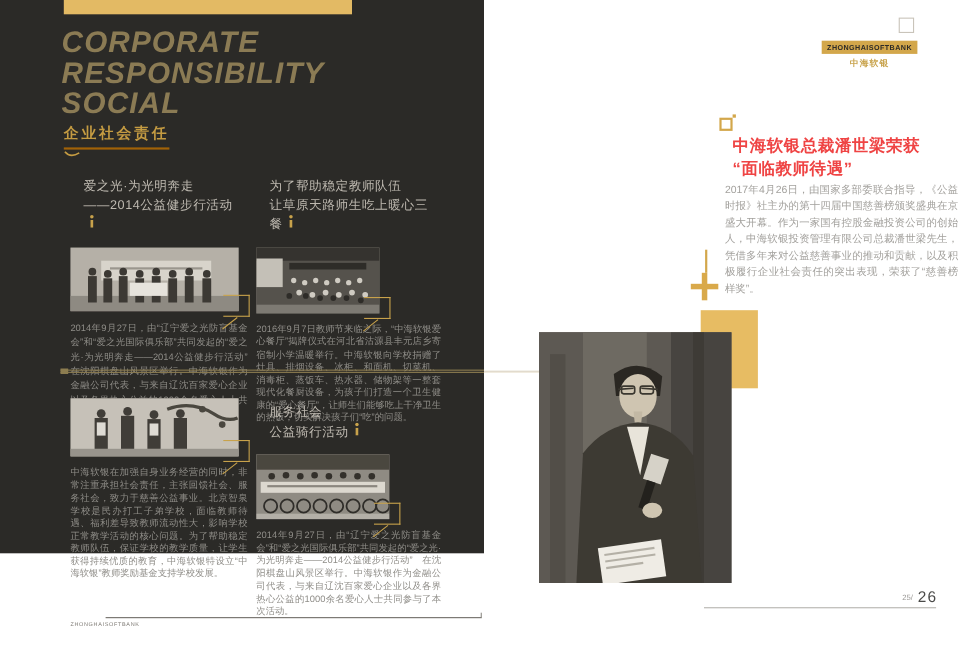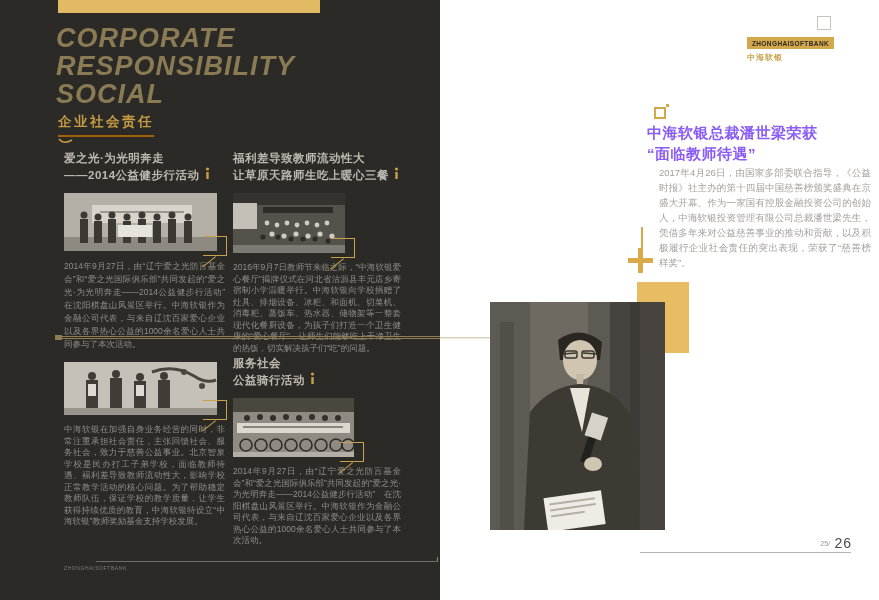--- a/index.html
+++ b/index.html
@@ -2,34 +2,34 @@
 <html><head>
 <meta charset="utf-8">
 <style>
   html,body{margin:0;padding:0;background:#e8e6e2;}
   *{box-sizing:border-box;}
   .spread{
     position:relative;width:879px;height:600px;margin:0 auto;overflow:hidden;
     background:#ffffff;font-family:"Liberation Sans",sans-serif;
   }
   
-  .page-left{position:absolute;left:0;top:0;width:440px;height:600px;background:#2b2a27;}
+  .page-left{position:absolute;left:0;top:0;width:440px;height:503px;background:#2b2a27;}
   .top-bar{position:absolute;left:58px;top:0;width:262px;height:13px;background:#e3ba64;}
   .csr-title{
     position:absolute;left:56px;top:24px;margin:0;
     font-size:27px;line-height:28px;font-weight:700;font-style:italic;
     letter-spacing:1px;color:#8b7b54;text-transform:uppercase;
   }
   .csr-title span{display:block;}
   .csr-sub{position:absolute;left:58px;top:112px;}
   .csr-sub .txt{font-size:13.5px;font-weight:700;letter-spacing:2.5px;color:#c49b42;
     display:inline-block;border-bottom:2px solid #a16207;padding-bottom:4px;}
   .csr-sub svg{display:block;margin-top:1px;}
   .article{position:absolute;color:#908e89;}
-  .article h3{margin:0;font-size:11.5px;line-height:16.5px;font-weight:700;color:#beb9b0;letter-spacing:0.5px;}
+  .article h3{margin:12px;font-size:11.5px;line-height:16.5px;font-weight:400;color:#beb9b0;letter-spacing:0.5px;}
   .marker-icon{display:inline-block;margin-left:4px;vertical-align:baseline;}
   .photo{position:relative;margin-top:10px;background:#7a766f;}
   .photo svg{display:block;width:100%;height:100%;}
   .corner{position:absolute;right:-10px;bottom:-5px;width:24px;height:20px;
     border:1px solid #c8a24b;border-left:none;background:transparent;}
   .corner::after{content:"";position:absolute;left:-4px;bottom:-2px;width:17px;height:1px;
     background:#c8a24b;transform:rotate(-38deg);transform-origin:right bottom;}
   .article p{margin:9px 0 0 0;font-size:8.5px;line-height:12px;text-align:justify;color:#8f8d88;}
   .a1{left:64px;top:150px;width:161px;}
   .a2{left:233px;top:150px;width:168px;}
@@ -41,25 +41,25 @@
   .left-footer{position:absolute;left:64px;top:556px;width:376px;height:10px;}
   .left-footer .brand{font-size:5px;letter-spacing:0.6px;color:#807d77;}
   .footer-line{position:absolute;left:32px;top:5px;width:342px;height:1px;background:#6f6c66;}
   .footer-line::after{content:"";position:absolute;right:0;top:-4px;width:1px;height:4px;background:#8d8a84;}
   
   .page-right{position:absolute;left:440px;top:0;width:439px;height:600px;background:#ffffff;}
   .mini-square{position:absolute;left:377px;top:16px;width:14px;height:14px;border:1px solid #c9c4ba;}
   .badge{position:absolute;left:307px;top:37px;width:87px;text-align:center;}
   .badge .plate{background:#d3a74b;color:#2c2a26;font-size:6.5px;font-weight:700;
     letter-spacing:0.4px;padding:3px 2px 2px 2px;}
-  .badge .cn{margin-top:3px;text-align:left;font-size:8px;font-weight:700;color:#c9a44e;letter-spacing:1px;}
+  .badge .cn{margin-top:3px;text-align:center;font-size:8px;font-weight:700;color:#c9a44e;letter-spacing:1px;}
   .sec-icon{position:absolute;left:214px;top:107px;width:12px;height:12px;border:2px solid #d3a74b;}
   .sec-icon::after{content:"";position:absolute;right:-5px;top:-5px;width:3px;height:3px;background:#d3a74b;}
-  .r-title{position:absolute;left:207px;top:122px;margin:0;font-size:15px;line-height:21px;
-    font-weight:700;color:#8b5cf6;letter-spacing:0.5px;}
+  .r-title{position:absolute;left:226px;top:122px;margin:0;font-size:15px;line-height:21px;
+    font-weight:700;color:#ef4444;letter-spacing:0.5px;}
   .r-title span{display:block;}
   .r-body{position:absolute;left:215px;top:161px;width:212px;margin:4px;
     font-size:9.5px;line-height:15px;color:#a3a19d;text-align:justify;}
   .gold-tick{position:absolute;left:201px;top:227px;width:2px;height:21px;background:#d3a74b;}
   .plus-sign{position:absolute;left:188px;top:248px;width:25px;height:25px;}
   .plus-sign::before{content:"";position:absolute;left:0;top:10px;width:25px;height:5px;background:#d9a94a;}
   .plus-sign::after{content:"";position:absolute;left:10px;top:0;width:5px;height:25px;background:#d9a94a;}
   .gold-square{position:absolute;left:197px;top:282px;width:52px;height:71px;background:#e7bc63;}
   .big-photo{position:absolute;left:50px;top:302px;width:175px;height:228px;background:#55514b;}
   .big-photo svg{display:block;width:100%;height:100%;}
@@ -125,21 +125,21 @@
           </g>
           <rect x="54" y="32" width="34" height="12" fill="#e6e3dc"></rect>
         </svg>
         <div class="corner"></div>
       </div>
       <p style="line-height:13px;">2014年9月27日，由“辽宁爱之光防盲基金会”和“爱之光国际俱乐部”共同发起的“爱之光·为光明奔走——2014公益健步行活动”　在沈阳棋盘山风景区举行。中海软银作为金融公司代表，与来自辽沈百家爱心企业以及各界热心公益的1000余名爱心人士共同参与了本次活动。</p>
     </div>
 
     <div class="article a2">
       <h3>
-        <span>福利差导致教师流动性大</span><br>
+        <span>为了帮助稳定教师队伍</span><br>
         <span>让草原天路师生吃上暖心三餐</span><span class="marker-icon"><svg width="7" height="12">
               <circle cx="3.5" cy="2" r="1.6" fill="#c8a24b"></circle>
               <rect x="2.3" y="5" width="2.4" height="7" fill="#c8a24b"></rect>
             </svg></span>
       </h3>
       <div class="photo" style="width:112px;height:60px;">
         <svg viewBox="0 0 112 60" preserveAspectRatio="none">
           <rect width="112" height="60" fill="#55524c"></rect>
           <rect width="112" height="12" fill="#35332f"></rect>
           <rect x="0" y="10" width="24" height="26" fill="#c4c0b7"></rect>

